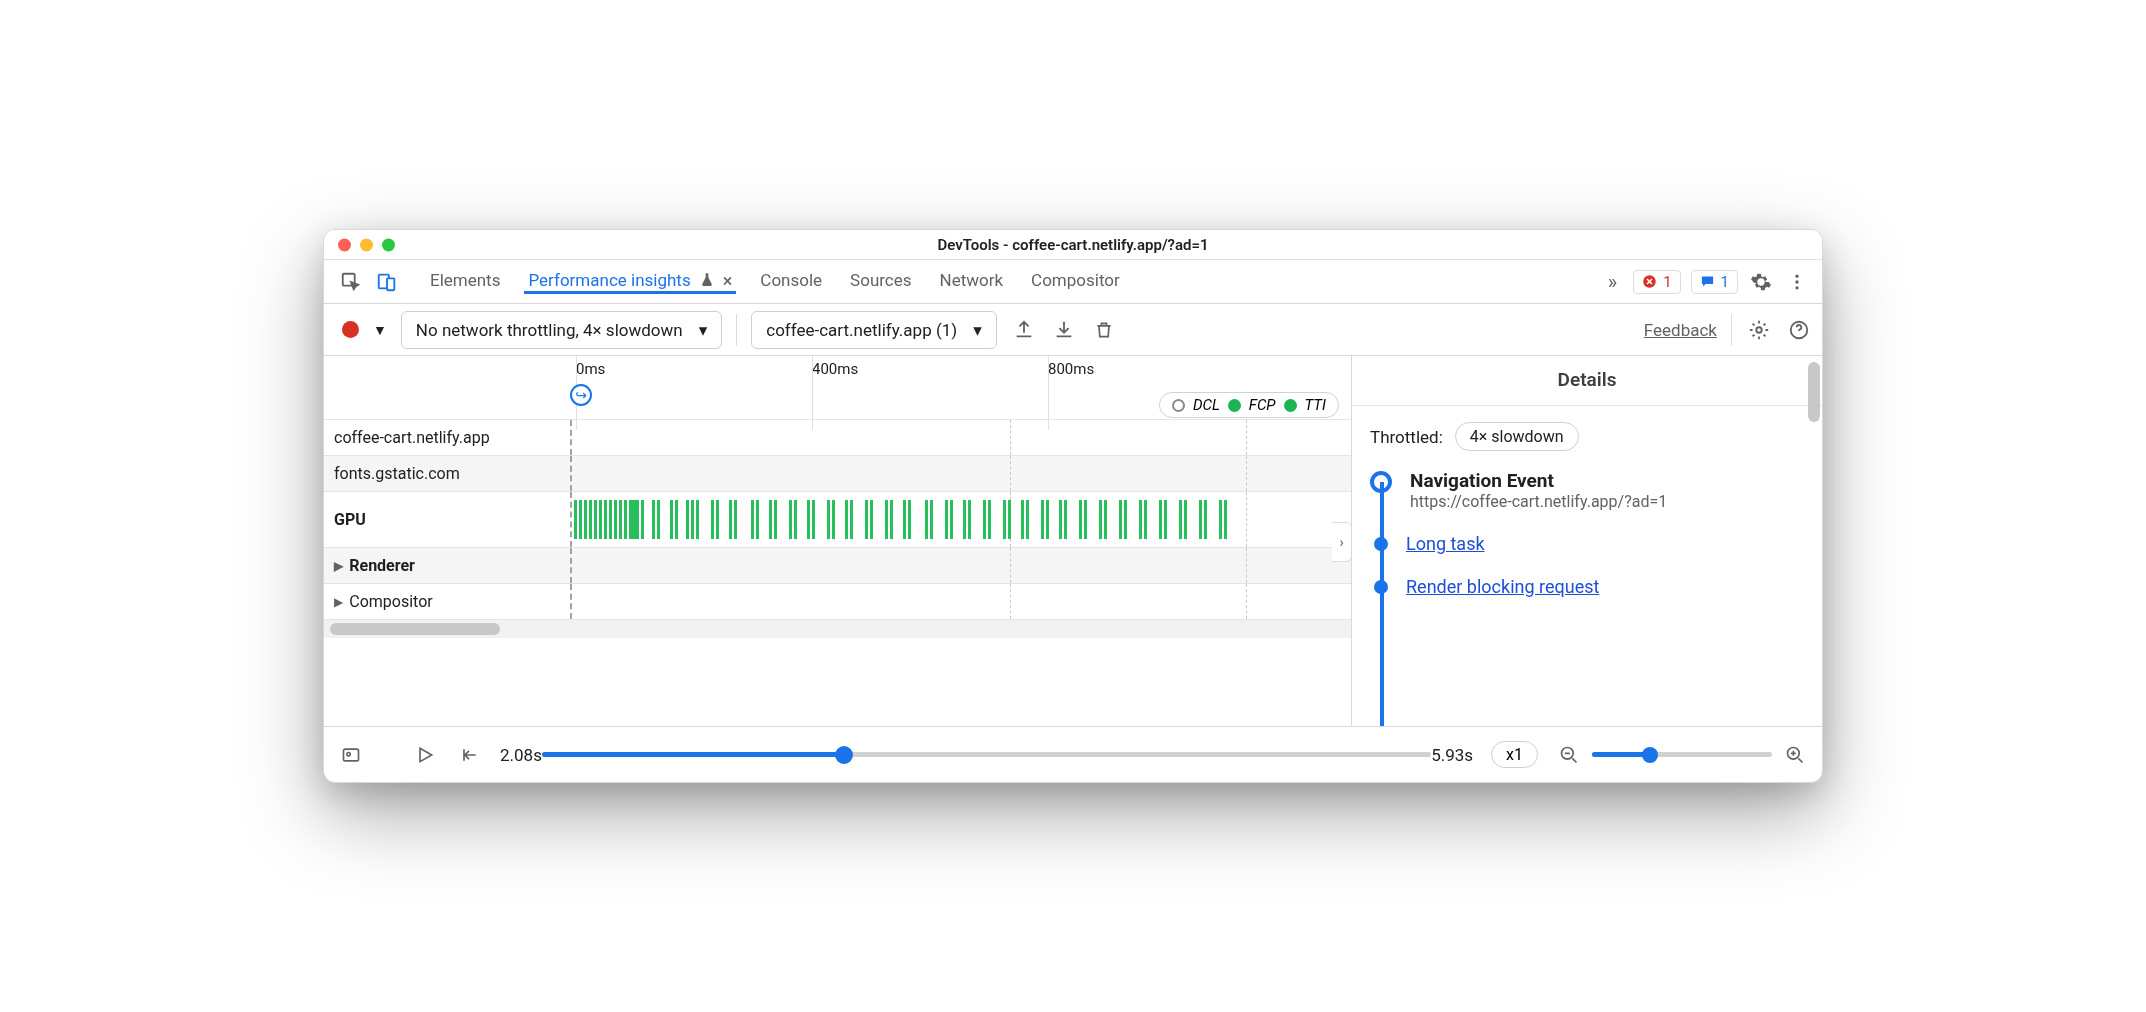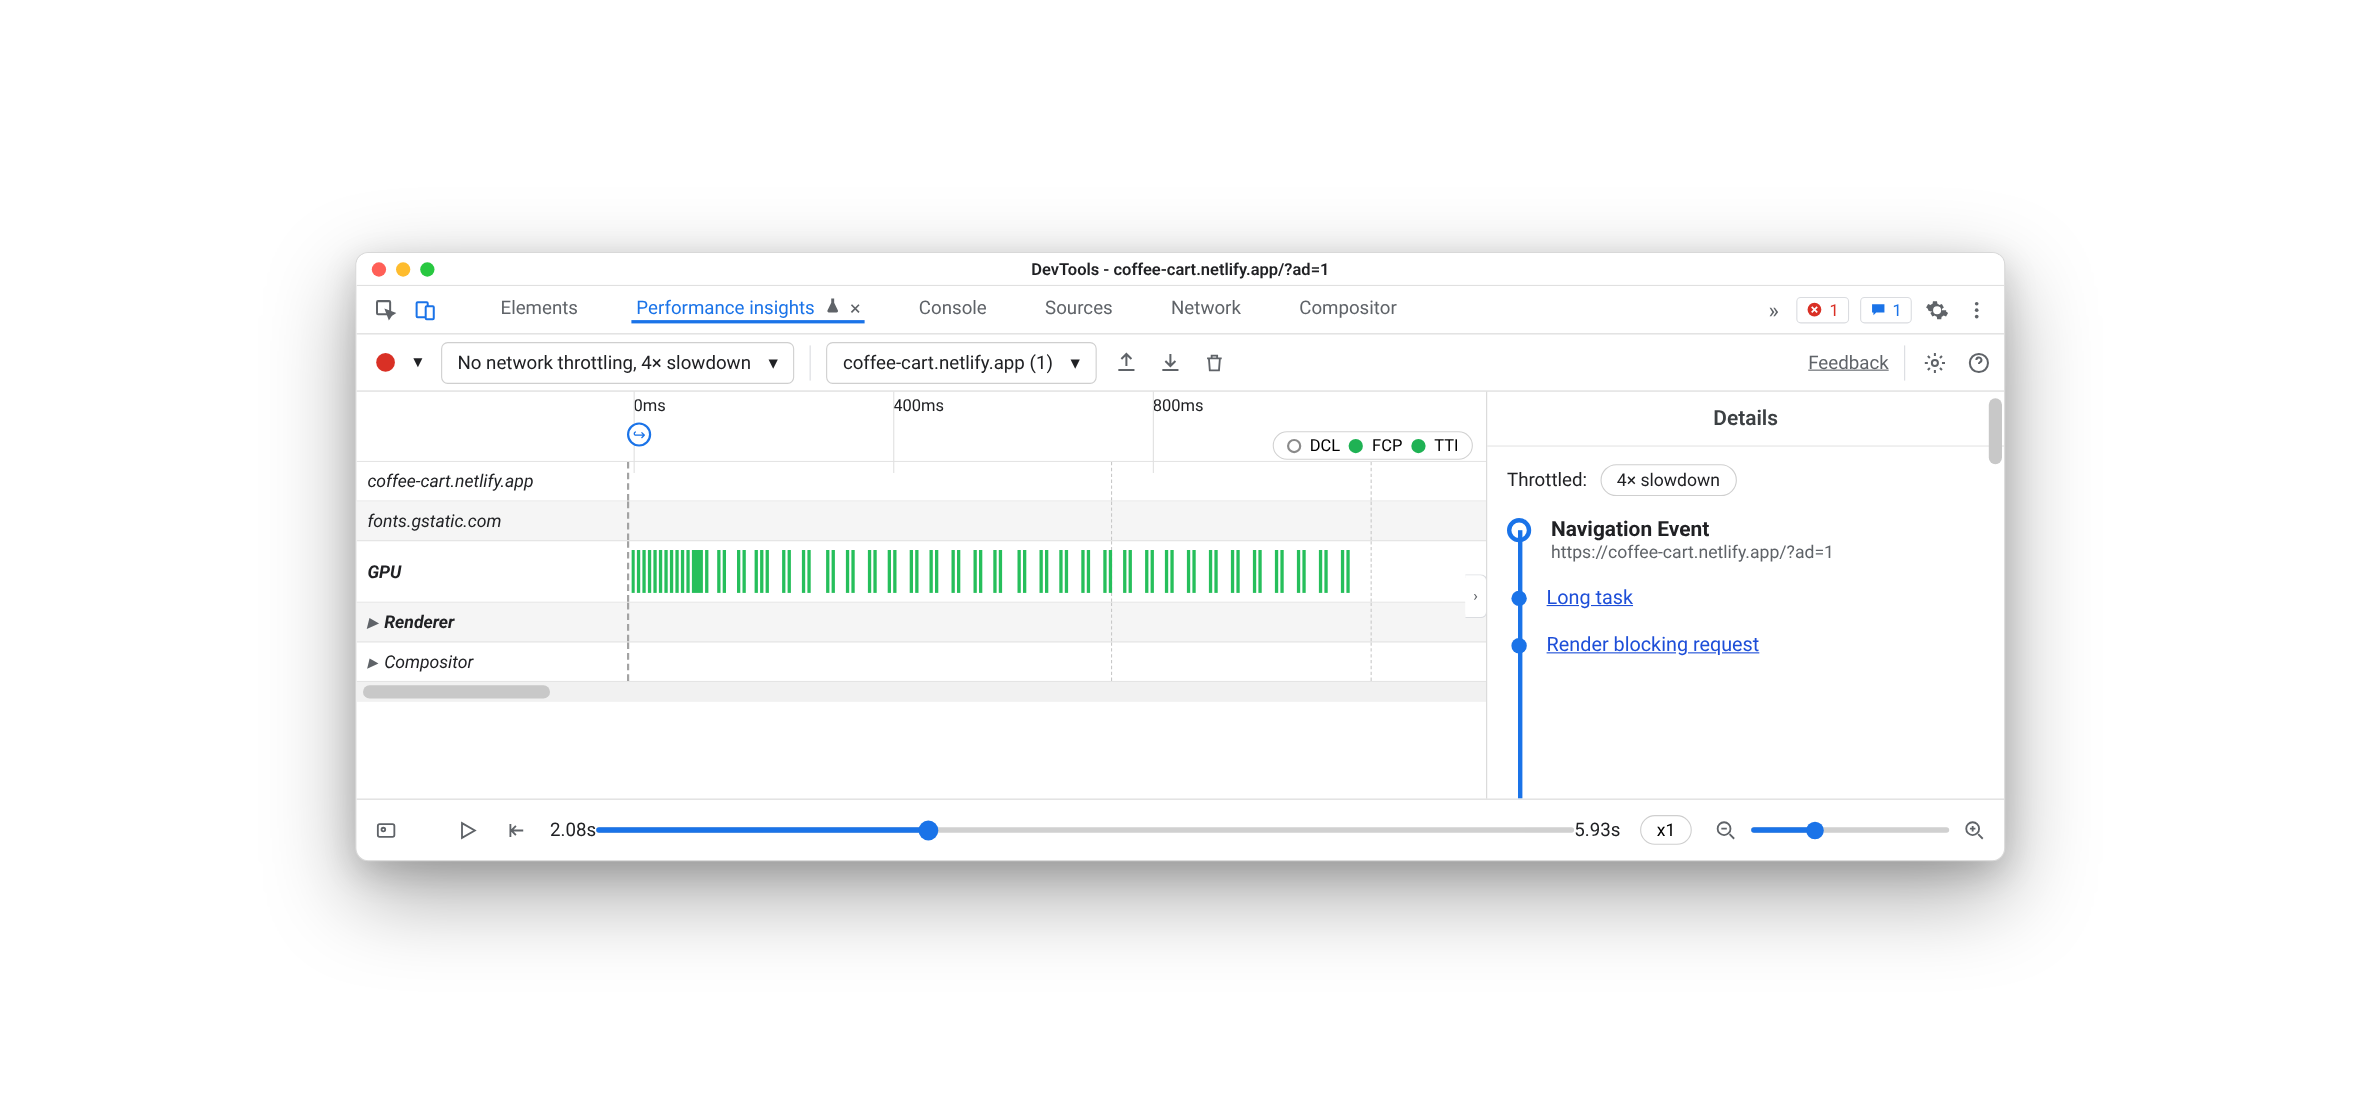--- a/index.html
+++ b/index.html
@@ -31,25 +31,24 @@
   .title { font-weight: 600; font-size: 15px; color: #202124; }
 
   
   .tabstrip {
     display: flex; align-items: center; height: 44px;
     border-bottom: 1px solid #d8d8d8; padding: 0 6px;
   }
   .ts-left { display:flex; align-items:center; gap:10px; padding:0 8px; }
   .tabs { flex: 1; display: flex; align-items: stretch; gap: 20px; padding-left: 18px; }
   .tab {
-    display: flex; gap: 8px;
+    display: flex; align-items: center; gap: 8px;
     font-size: 17px; color: #5f6368; cursor: pointer;
     border-bottom: 3px solid transparent;
     padding: 0 4px;
-    margin-left: 25px;
   }
   .tab.active { color: #1a73e8; border-bottom-color: #1a73e8; }
   .tab .close { color:#5f6368; font-size:18px; }
   .ts-right { display:flex; align-items:center; gap:10px; padding-right:6px; }
   .chip {
     display: flex; align-items: center; gap: 6px;
     border: 1px solid #dadce0; border-radius: 4px;
     font-size: 15px; padding: 2px 8px; color:#202124;
     background:#fff;
   }
@@ -82,33 +81,33 @@
   
   .tl-head {
     height: 64px; position: relative; border-bottom:1px solid #e4e4e4;
   }
   .tick { position:absolute; top:4px; font-size:15px; color:#202124; }
   .tick::before { content:''; position:absolute; left:0; top:-6px; bottom:-52px; width:1px; background:#e0e0e0; }
   .markers-pill {
     position:absolute; right:12px; top:36px;
     border:1px solid #d2d2d2; border-radius:18px;
     background:#fff; display:flex; align-items:center; gap:8px;
-    padding:3px 12px; font-size:15px;
+    padding:3px 12px; font-size:15px;font-style:italic;
   }
   .mdot { width:13px; height:13px; border-radius:50%; background:#1fb254; }
   .mdot.gray { background:#c7c7c7; border:2px solid #8a8a8a; background:#fff; }
   .startmark {
     position:absolute; left:246px; top:28px;
     width:22px; height:22px; border:2px solid #1a73e8; border-radius:50%;
     display:flex; align-items:center; justify-content:center; color:#1a73e8; font-size:14px; background:#fff;
   }
 
   
   .track { border-bottom:1px solid #e4e4e4; display:flex; align-items:stretch; min-height:36px; position:relative; }
-  .track .label { width:246px; padding:6px 10px; font-size:16px; color:#202124; display:flex; align-items:center; gap:6px;font-style:italic; }
+  .track .label { width:246px; padding:6px 10px; font-size:16px; color:#202124; display:flex; align-items:center; gap:6px; }
   .track .label.bold { font-weight:700; }
   .track .lane { flex:1; position:relative; }
   .gpu-bars {
     position:absolute; inset:8px 4px 8px 4px; display:flex; gap:2px; align-items:stretch;
     overflow:hidden;
   }
   .gpu-bars span { width:3px; background:#26bf5b; }
   .disclosure { color:#5f6368; font-size:12px; }
 
   .vlines::before, .vlines::after {

